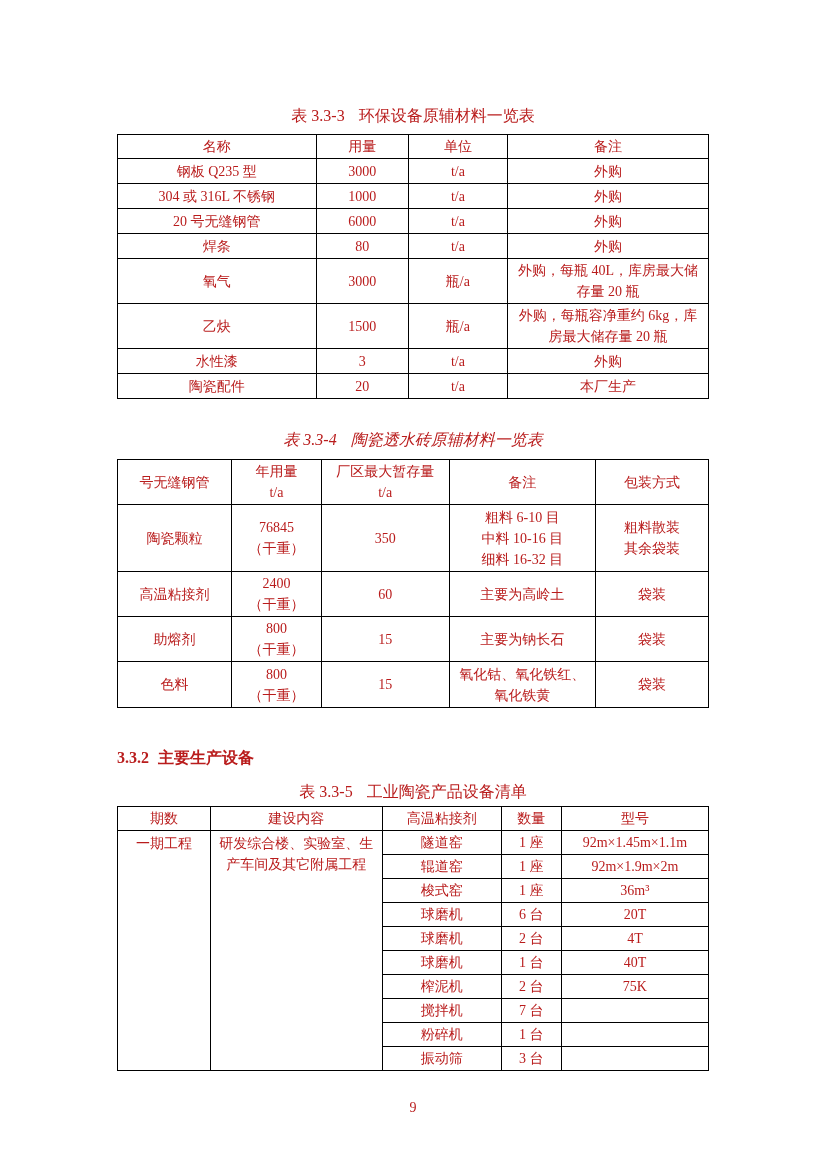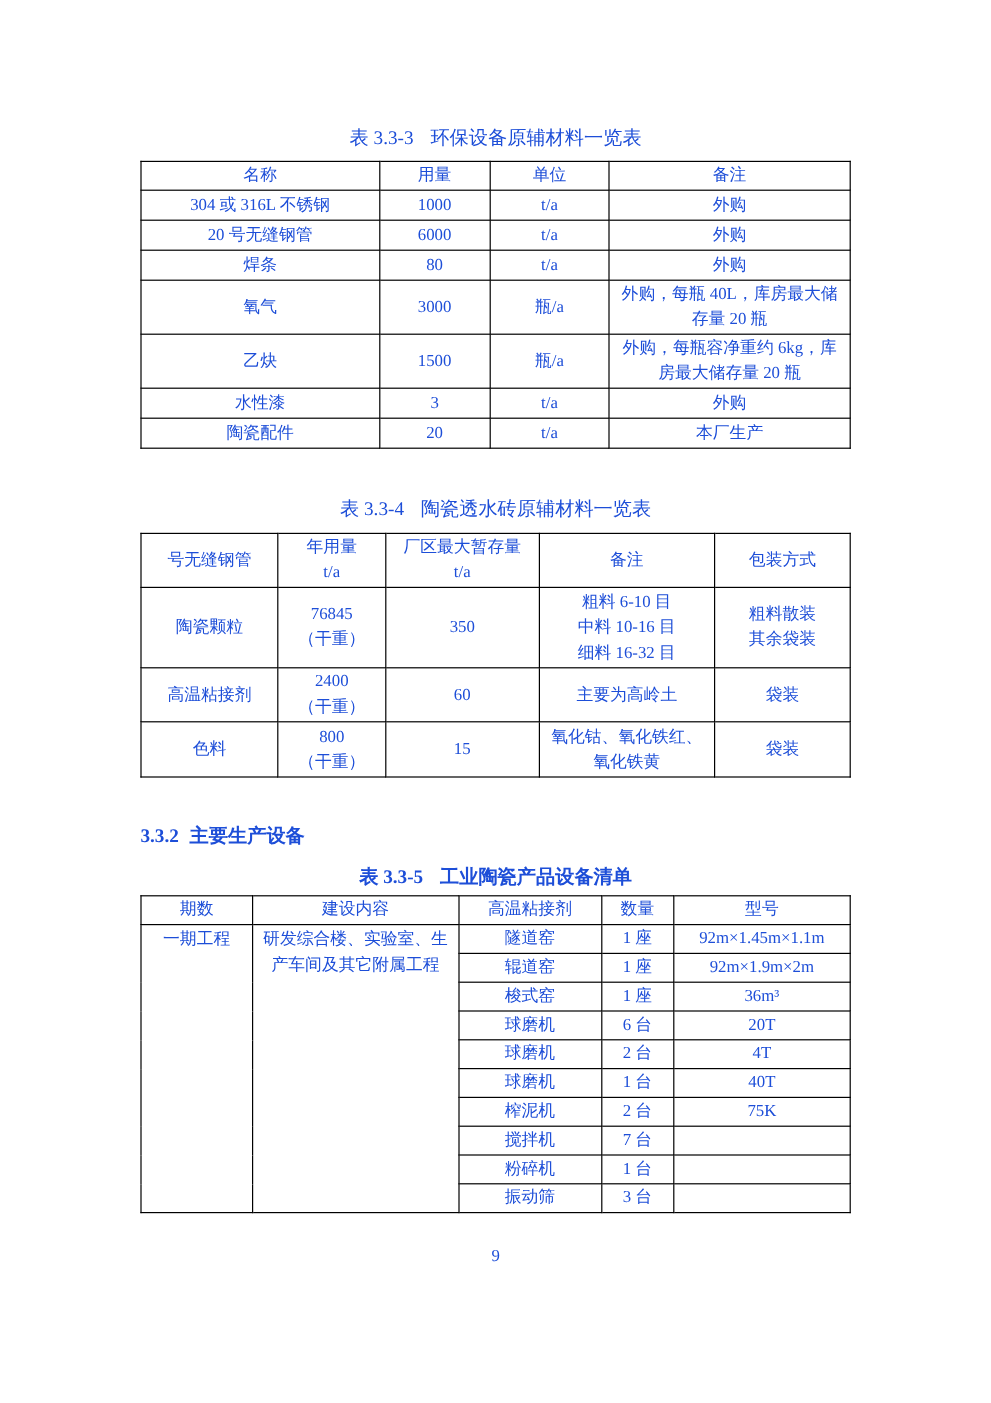--- a/index.html
+++ b/index.html
@@ -5,38 +5,38 @@
   html, body {
     margin: 0;
     padding: 0;
     background: #ffffff;
   }
   .page {
     position: relative;
     width: 826px;
     height: 1169px;
     background: #ffffff;
-    color: #1d4ed8;
+    color: #b91c1c;
     font-family: "Liberation Serif", "DejaVu Serif", serif;
     overflow: hidden;
   }
   .content {
     width: 592px;
     margin-left: 117px;
   }
   .table-caption {
     margin-top: 105px;
     text-align: center;
     font-size: 16px;
     line-height: 21px;
     white-space: nowrap;
   }
   .table-caption .cap-title { margin-left: 14px; }
-  .caption-2 { margin-top: 40px; }
-  .caption-3 { margin-top: 13px; font-weight: bold; }
+  .caption-2 { margin-top: 30px; font-style: italic; }
+  .caption-3 { margin-top: 13px; }
 
   table {
     width: 100%;
     border-collapse: collapse;
     table-layout: fixed;
   }
   .tbl-1 { margin-top: 8px; padding-left: 24px; }
   .tbl-2 { margin-top: 9px; }
   .tbl-3 { margin-top: 4px; }
   th, td {
@@ -93,20 +93,26 @@
           <col style="width:15.6%">
           <col style="width:16.8%">
           <col style="width:34%">
       </colgroup>
       <tbody>
           <tr class="r23">
         <th>名称</th>
         <th>用量</th>
         <th>单位</th>
         <th>备注</th>
+      </tr>
+      <tr class="r25">
+        <td>钢板 Q235 型</td>
+        <td>3000</td>
+        <td>t/a</td>
+        <td>外购</td>
       </tr>
       <tr class="r25">
         <td>304 或 316L 不锈钢</td>
         <td>1000</td>
         <td>t/a</td>
         <td>外购</td>
       </tr>
       <tr class="r25">
         <td>20 号无缝钢管</td>
         <td>6000</td>
@@ -180,20 +186,28 @@
 其余袋装</td>
       </tr>
       <tr class="r45">
         <td>高温粘接剂</td>
         <td>2400
 （干重）</td>
         <td>60</td>
         <td>主要为高岭土</td>
         <td>袋装</td>
       </tr>
+      <tr class="r44">
+        <td>助熔剂</td>
+        <td>800
+（干重）</td>
+        <td>15</td>
+        <td>主要为钠长石</td>
+        <td>袋装</td>
+      </tr>
       <tr class="r46">
         <td>色料</td>
         <td>800
 （干重）</td>
         <td>15</td>
         <td>氧化钴、氧化铁红、
 氧化铁黄</td>
         <td>袋装</td>
       </tr>
     </tbody>

